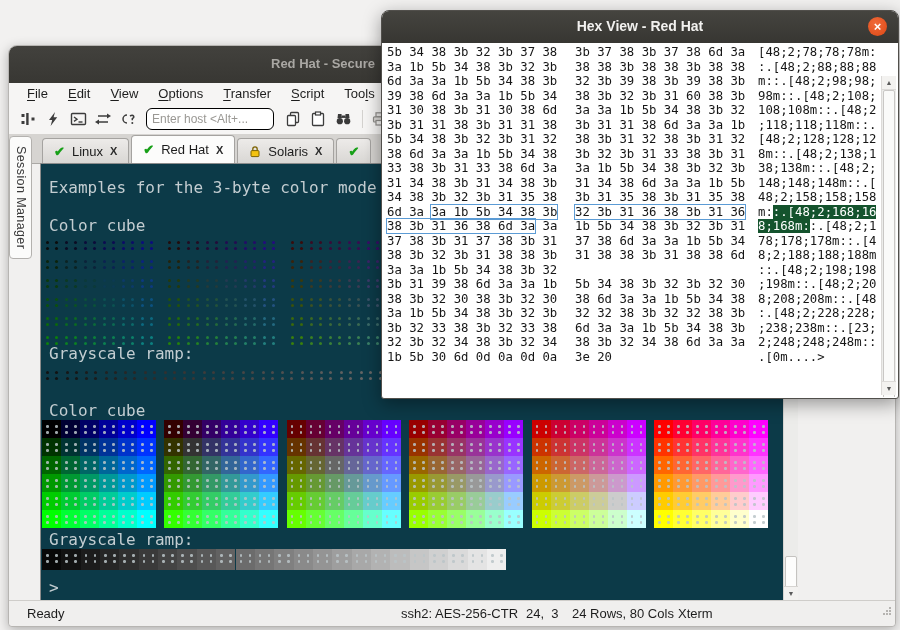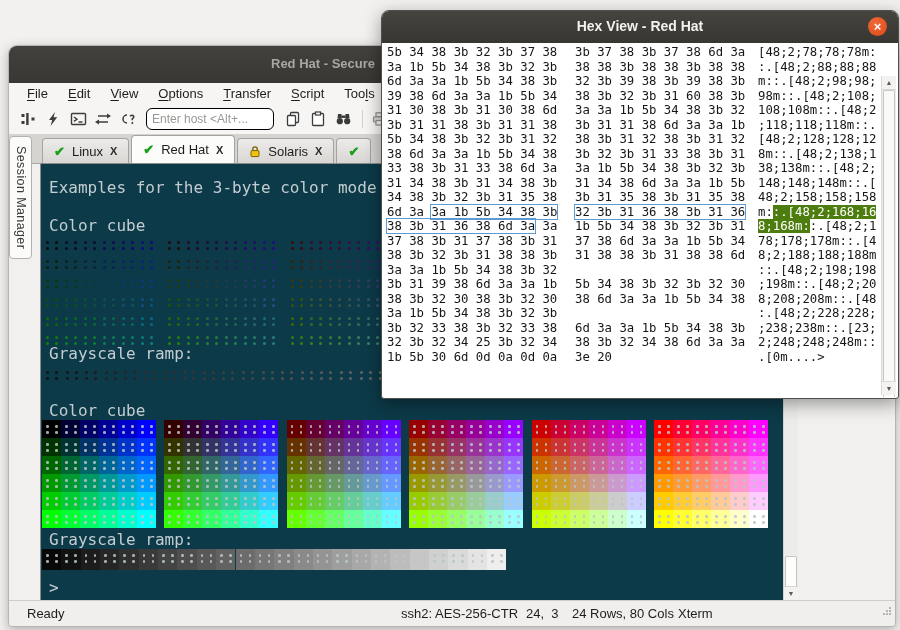--- a/index.html
+++ b/index.html
@@ -81,21 +81,21 @@
     background:radial-gradient(circle at 40% 35%,#f06a3a,#dd4814);display:flex;align-items:center;
     justify-content:center;color:#fff;font-size:13px;font-weight:700;line-height:1;}
   #hx-content{position:absolute;left:1px;right:1px;top:32px;bottom:1px;background:#fff;overflow:hidden;}
   #hx-rows{position:absolute;left:0;top:2px;right:16px;}
   .hexrow{position:relative;height:14.5px;font-family:"DejaVu Sans Mono","Liberation Mono",monospace;
     font-size:12.3px;line-height:14.5px;color:#161616;white-space:pre;}
   .hexrow .g1{position:absolute;left:4px;}
   .hexrow .g2{position:absolute;left:192px;}
   .hexrow .asc{position:absolute;left:375px;}
   .sel-hex{outline:1px solid #5b9bd5;outline-offset:0px;}
-  .sel-asc{background:#4d7c0f;color:#fff;}
+  .sel-asc{background:#14532d;color:#fff;}
   #hx-scroll{position:absolute;right:1px;top:33px;bottom:2px;width:14px;background:#ececea;
     border-left:1px solid #dcdad8;}
   .hx-btn{position:absolute;left:0;right:0;height:13px;background:#f3f2f0;font-size:7px;
     color:#5a5a5a;text-align:center;line-height:13px;}
   #hx-up{top:0;border-bottom:1px solid #dcdad8;}
   #hx-down{bottom:0;border-top:1px solid #dcdad8;}
   #hx-thumb{position:absolute;left:1px;right:1px;top:14px;height:310px;background:#fafaf9;
     border:1px solid #c9c7c5;border-radius:2px;}
   svg{display:block;}
 </style>
@@ -1246,23 +1246,23 @@
         <div class="hexrow"><span class="g1">33 38 3b 31 33 38 6d 3a</span><span class="g2">3a 1b 5b 34 38 3b 32 3b</span><span class="asc">38;138m::.[48;2;</span></div>
         <div class="hexrow"><span class="g1">31 34 38 3b 31 34 38 3b</span><span class="g2">31 34 38 6d 3a 3a 1b 5b</span><span class="asc">148;148;148m::.[</span></div>
         <div class="hexrow"><span class="g1">34 38 3b 32 3b 31 35 38</span><span class="g2">3b 31 35 38 3b 31 35 38</span><span class="asc">48;2;158;158;158</span></div>
         <div class="hexrow"><span class="g1">6d 3a <span class="sel-hex">3a 1b 5b 34 38 3b</span></span><span class="g2"><span class="sel-hex">32 3b 31 36 38 3b 31 36</span></span><span class="asc">m:<span class="sel-asc">:.[48;2;168;16</span></span></div>
         <div class="hexrow"><span class="g1"><span class="sel-hex">38 3b 31 36 38 6d 3a</span> 3a</span><span class="g2">1b 5b 34 38 3b 32 3b 31</span><span class="asc"><span class="sel-asc">8;168m:</span>:.[48;2;1</span></div>
         <div class="hexrow"><span class="g1">37 38 3b 31 37 38 3b 31</span><span class="g2">37 38 6d 3a 3a 1b 5b 34</span><span class="asc">78;178;178m::.[4</span></div>
         <div class="hexrow"><span class="g1">38 3b 32 3b 31 38 38 3b</span><span class="g2">31 38 38 3b 31 38 38 6d</span><span class="asc">8;2;188;188;188m</span></div>
         <div class="hexrow"><span class="g1">3a 3a 1b 5b 34 38 3b 32</span><span class="asc">::.[48;2;198;198</span></div>
         <div class="hexrow"><span class="g1">3b 31 39 38 6d 3a 3a 1b</span><span class="g2">5b 34 38 3b 32 3b 32 30</span><span class="asc">;198m::.[48;2;20</span></div>
         <div class="hexrow"><span class="g1">38 3b 32 30 38 3b 32 30</span><span class="g2">38 6d 3a 3a 1b 5b 34 38</span><span class="asc">8;208;208m::.[48</span></div>
-        <div class="hexrow"><span class="g1">3a 1b 5b 34 38 3b 32 3b</span><span class="asc">:.[48;2;228;228;</span></div>
+        <div class="hexrow"><span class="g1">3a 1b 5b 34 38 3b 32 3b</span><span class="g2">32 32 38 3b 32 32 38 3b</span><span class="asc">:.[48;2;228;228;</span></div>
         <div class="hexrow"><span class="g1">3b 32 33 38 3b 32 33 38</span><span class="g2">6d 3a 3a 1b 5b 34 38 3b</span><span class="asc">;238;238m::.[23;</span></div>
-        <div class="hexrow"><span class="g1">32 3b 32 34 25 3b 32 34</span><span class="g2">38 3b 32 34 38 6d 3a 3a</span><span class="asc">2;248;248;248m::</span></div>
+        <div class="hexrow"><span class="g1">32 3b 32 34 38 3b 32 34</span><span class="g2">38 3b 32 34 38 6d 3a 3a</span><span class="asc">2;248;248;248m::</span></div>
         <div class="hexrow"><span class="g1">1b 5b 30 6d 0d 0a 0d 0a</span><span class="g2">3e 20</span><span class="asc">.[0m....&gt;</span></div>
       </div>
     <div id="hx-scroll">
       <div id="hx-up" class="hx-btn">▲</div>
       <div id="hx-thumb"></div>
       <div id="hx-down" class="hx-btn">▼</div>
     </div>
   </div>
 </div>
 

